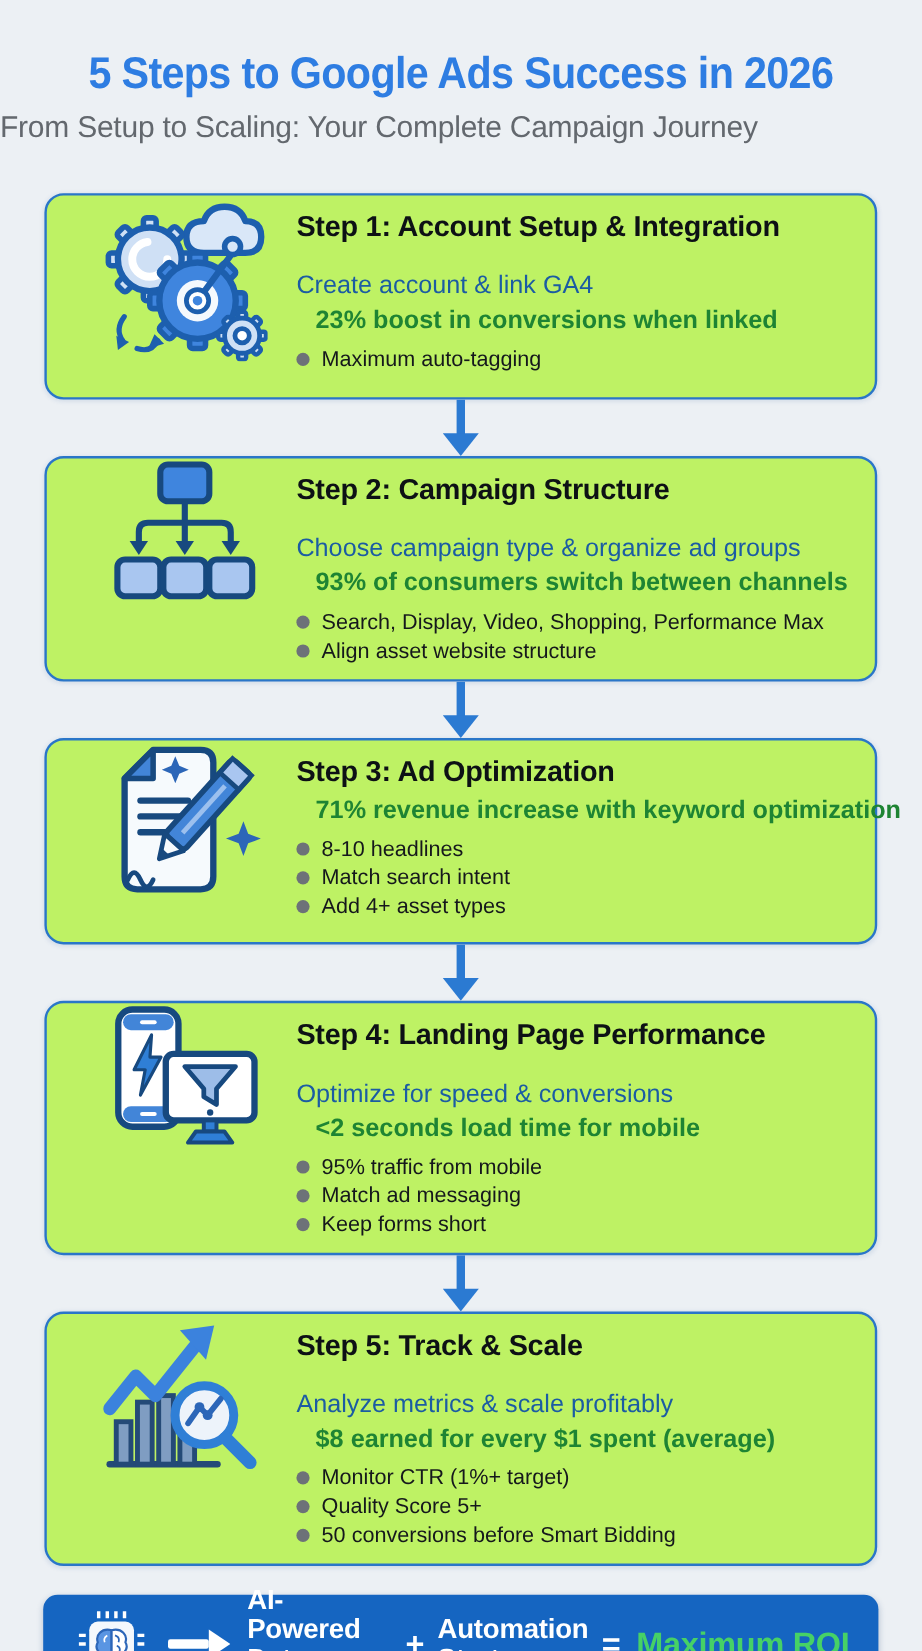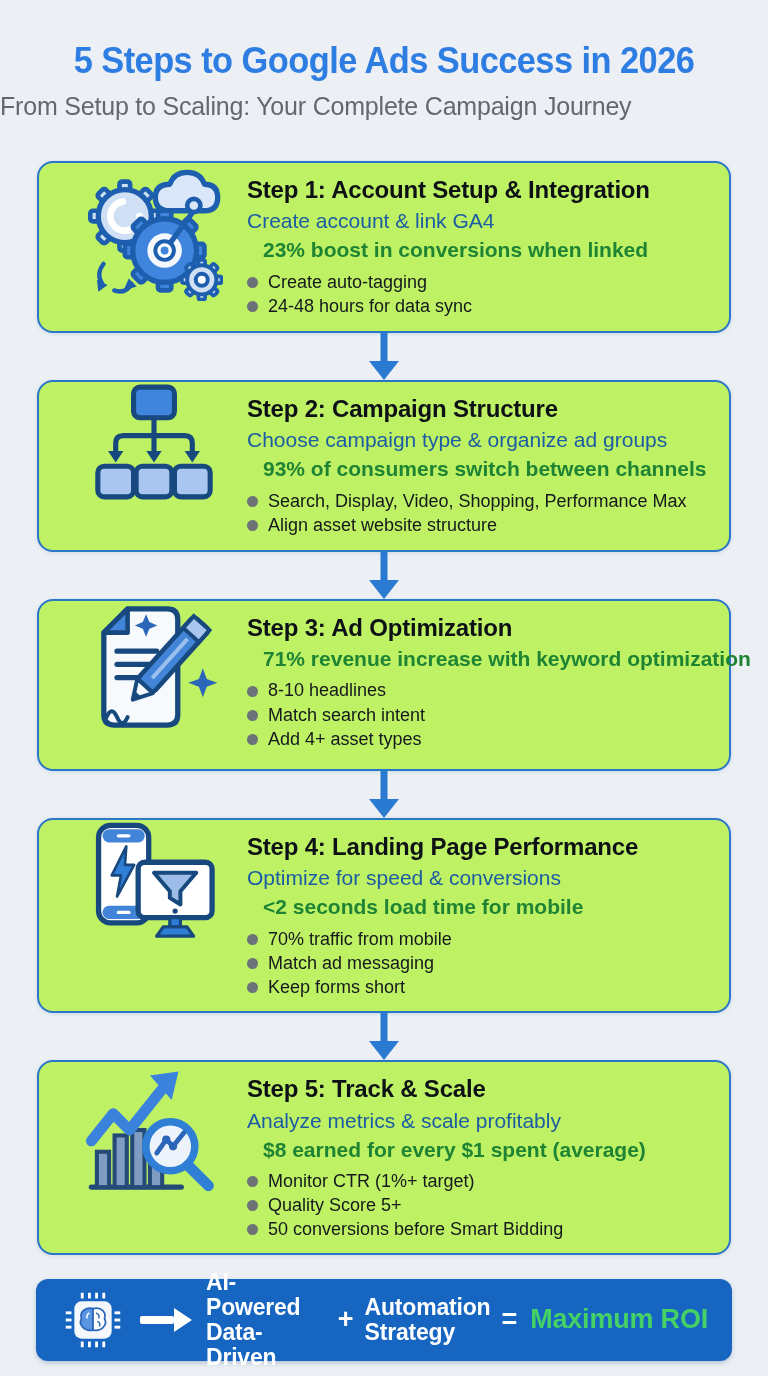--- a/index.html
+++ b/index.html
@@ -19,21 +19,21 @@
 
   .flow { width:694px; margin:40px auto 0; }
   .card {
     box-sizing:border-box; display:flex; align-items:flex-start;
     border:2px solid #2a76c8; border-radius:16px; background:#bef264;
     min-height:172px; box-shadow:0 1px 4px rgba(30,80,150,0.14);padding-left:22px;
   }
   .card-icon { flex:0 0 186px; display:flex; justify-content:center; align-items:center; }
   .card-body { flex:1; padding:13px 10px 13px 0; }
   .step-title { font-size:24px; font-weight:bold; color:#0d1115; letter-spacing:-0.2px; line-height:1.2; }
-  .step-sub { font-size:21px; color:#1b5ca3; margin-top:5px; line-height:1.15; }
+  .step-sub { font-size:21px; color:#1b5ca3; margin-top:22px; line-height:1.15; }
   .step-stat { font-size:21px; font-weight:bold; color:#1e8433; margin-top:5px; line-height:1.15; white-space:nowrap;margin-left:16px; }
   .bullets { margin-top:9px; display:flex; flex-direction:column; gap:3px; }
   .bullet { display:flex; align-items:center; gap:10px; font-size:18px; color:#15181c; line-height:1.17; }
   .bullet::before { content:""; flex:0 0 11px; width:11px; height:11px; border-radius:50%; background:#6d7278; }
 
   .flow-arrow { display:flex; justify-content:center; height:47px; }
 
   .footer-banner {
     box-sizing:border-box; width:696px; height:82px; margin:24px auto 0;
     background:#1565c1; border-radius:12px; display:flex; align-items:center;
@@ -111,22 +111,21 @@
           </g>
           <polygon points="9,88 17,92 10,97" fill="#1d5fae"></polygon>
           <polygon points="33,87 39,93 29,96" fill="#1d5fae"></polygon>
         </svg>
       </div>
       <div class="card-body">
         <div class="step-title">Step 1: Account Setup &amp; Integration</div>
         <div class="step-sub">Create account &amp; link GA4</div>
         <div class="step-stat">23% boost in conversions when linked</div>
         <div class="bullets">
-          <div class="bullet">Create auto-tagging</div>
-          <div class="bullet">24-48 hours for data sync</div>
+          <div class="bullet">Maximum auto-tagging</div>
         </div>
       </div>
     </div>
 
     <div class="flow-arrow">
       <svg width="44" height="47" viewBox="0 0 44 47">
         <rect x="18.5" y="0" width="7" height="29" fill="#2b7ad2"></rect>
         <polygon points="7,28 37,28 22,47" fill="#2b7ad2"></polygon>
       </svg>
     </div>
@@ -217,21 +216,21 @@
           <circle cx="66" cy="69" r="2" fill="#17497f"></circle>
           <rect x="62" y="74" width="8" height="7" fill="#2f7fd6" stroke="#17497f" stroke-width="2.5"></rect>
           <path d="M52 88 H80 L75 81 H57 Z" fill="#2f7fd6" stroke="#17497f" stroke-width="2.5" stroke-linejoin="round"></path>
         </svg>
       </div>
       <div class="card-body">
         <div class="step-title">Step 4: Landing Page Performance</div>
         <div class="step-sub">Optimize for speed &amp; conversions</div>
         <div class="step-stat">&lt;2 seconds load time for mobile</div>
         <div class="bullets">
-          <div class="bullet">70% traffic from mobile</div>
+          <div class="bullet">95% traffic from mobile</div>
           <div class="bullet">Match ad messaging</div>
           <div class="bullet">Keep forms short</div>
         </div>
       </div>
     </div>
 
     <div class="flow-arrow">
       <svg width="44" height="47" viewBox="0 0 44 47">
         <rect x="18.5" y="0" width="7" height="29" fill="#2b7ad2"></rect>
         <polygon points="7,28 37,28 22,47" fill="#2b7ad2"></polygon>

